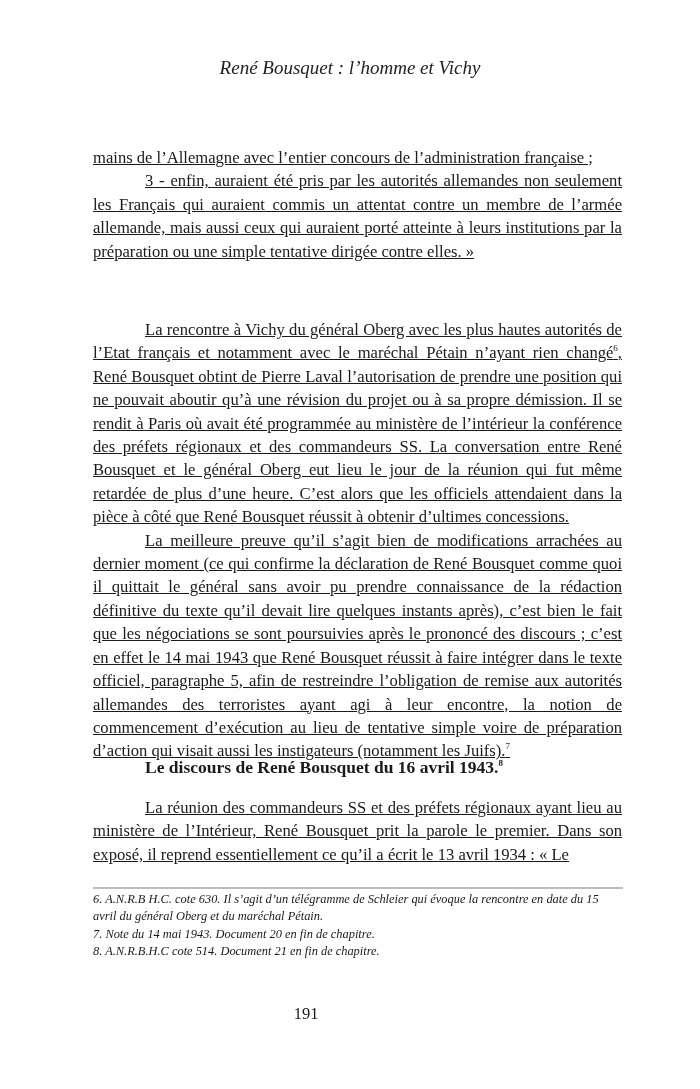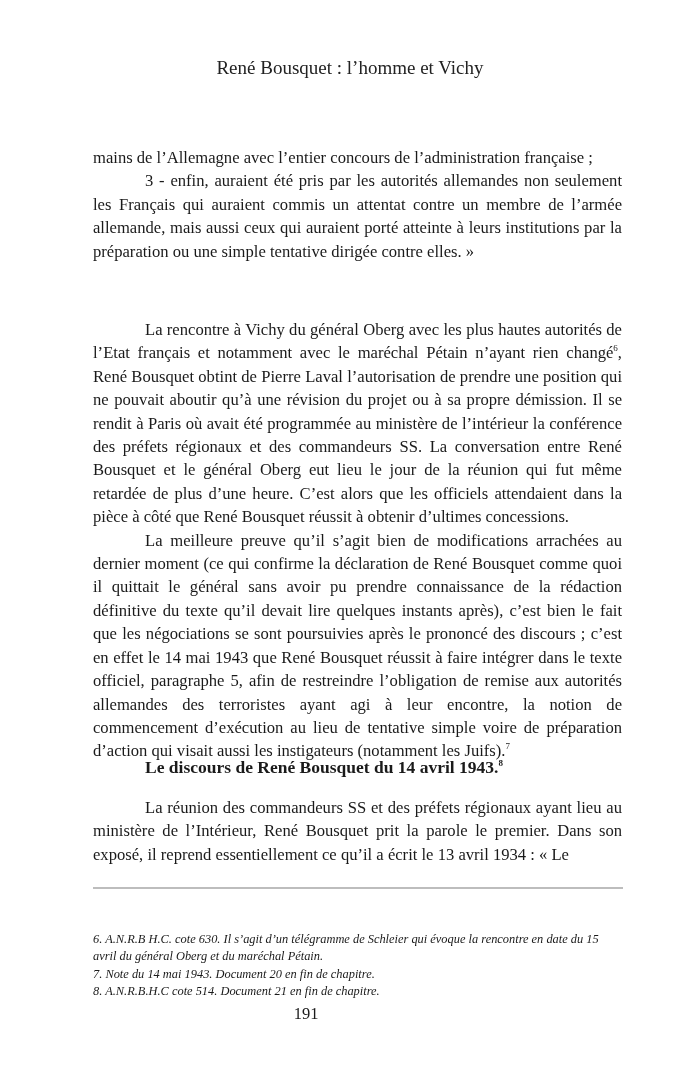--- a/index.html
+++ b/index.html
@@ -1,49 +1,49 @@
 <!DOCTYPE html>
 <html><head>
 <meta charset="utf-8">
 <style>
   html, body { margin: 0; padding: 0; background: #ffffff; }
   body { width: 700px; height: 1089px; position: relative; overflow: hidden;
          font-family: "Liberation Serif", "DejaVu Serif", serif; color: #1a1a1a; }
   .running-head { position: absolute; top: 57px; left: 0; width: 700px; text-align: center;
-         font-size: 19px; color: #222; }
+         font-style: italic; font-size: 19px; color: #222; }
   .body-text { position: absolute; left: 93px; width: 529px; font-size: 16.6px; line-height: 23.4px; }
   .block1 { top: 146px; }
   .block2 { top: 286px; margin-top: 32px; }
-  .p { margin: 0; text-align: justify; text-align-last: left; }
+  .p { margin: 0; text-align: justify; text-align-last: left; text-decoration: underline; }
   .indent { text-indent: 52px; }
   .heading { position: absolute; top: 757px; left: 145px; font-weight: bold; font-size: 17.5px; }
   .block3 { top: 796px; }
   sup { font-size: 9px; line-height: 0; vertical-align: super; }
   .rule { position: absolute; top: 887px; left: 93px; width: 530px; height: 2px; background: #bdbdbd; }
   .footnotes { position: absolute; top: 891px; left: 93px; width: 532px; font-style: italic;
-         font-size: 12.4px; line-height: 17.4px; margin-top: 40px; }
+         font-size: 12.4px; line-height: 17.4px; }
   .fn { margin: 0; }
   .page-number { position: absolute; top: 1004px; left: 0; width: 612px; text-align: center; font-size: 16.5px; }
 </style>
 </head>
 <body>
 
 <div class="running-head">René Bousquet : l’homme et Vichy</div>
 
 <div class="body-text block1">
   <p class="p">mains de l’Allemagne avec l’entier concours de l’administration française ;</p>
   <p class="p indent">3 - enfin, auraient été pris par les autorités allemandes non seulement les Français qui auraient commis un attentat contre un membre de l’armée allemande, mais aussi ceux qui auraient porté atteinte à leurs institutions par la préparation ou une simple tentative dirigée contre elles. »</p>
 </div>
 
 <div class="body-text block2">
   <p class="p indent"><span>La rencontre à Vichy du général Oberg avec les plus hautes autorités de l’Etat français et notamment avec le maréchal Pétain n’ayant rien changé</span><sup>6</sup><span>, René Bousquet obtint de Pierre Laval l’autorisation de prendre une position qui ne pouvait aboutir qu’à une révision du projet ou à sa propre démission. Il se rendit à Paris où avait été programmée au ministère de l’intérieur la conférence des préfets régionaux et des commandeurs SS. La conversation entre René Bousquet et le général Oberg eut lieu le jour de la réunion qui fut même retardée de plus d’une heure. C’est alors que les officiels attendaient dans la pièce à côté que René Bousquet réussit à obtenir d’ultimes concessions.</span></p>
   <p class="p indent"><span>La meilleure preuve qu’il s’agit bien de modifications arrachées au dernier moment (ce qui confirme la déclaration de René Bousquet comme quoi il quittait le général sans avoir pu prendre connaissance de la rédaction définitive du texte qu’il devait lire quelques instants après), c’est bien le fait que les négociations se sont poursuivies après le prononcé des discours ; c’est en effet le 14 mai 1943 que René Bousquet réussit à faire intégrer dans le texte officiel, paragraphe 5, afin de restreindre l’obligation de remise aux autorités allemandes des terroristes ayant agi à leur encontre, la notion de commencement d’exécution au lieu de tentative simple voire de préparation d’action qui visait aussi les instigateurs (notamment les Juifs).</span><sup>7</sup></p>
 </div>
 
-<div class="heading"><span>Le discours de René Bousquet du 14 avril 1943.</span><sup>8</sup></div>
+<div class="heading"><span>Le discours de René Bousquet du 16 avril 1943.</span><sup>8</sup></div>
 
 <div class="body-text block3">
   <p class="p indent">La réunion des commandeurs SS et des préfets régionaux ayant lieu au ministère de l’Intérieur, René Bousquet prit la parole le premier. Dans son exposé, il reprend essentiellement ce qu’il a écrit le 13 avril 1934 : « Le</p>
 </div>
 
 <div class="rule"></div>
 
 <div class="footnotes">
   <p class="fn">6. A.N.R.B H.C. cote 630. Il s’agit d’un télégramme de Schleier qui évoque la rencontre en date du 15 avril du général Oberg et du maréchal Pétain.</p>
   <p class="fn">7. Note du 14 mai 1943. Document 20 en fin de chapitre.</p>

